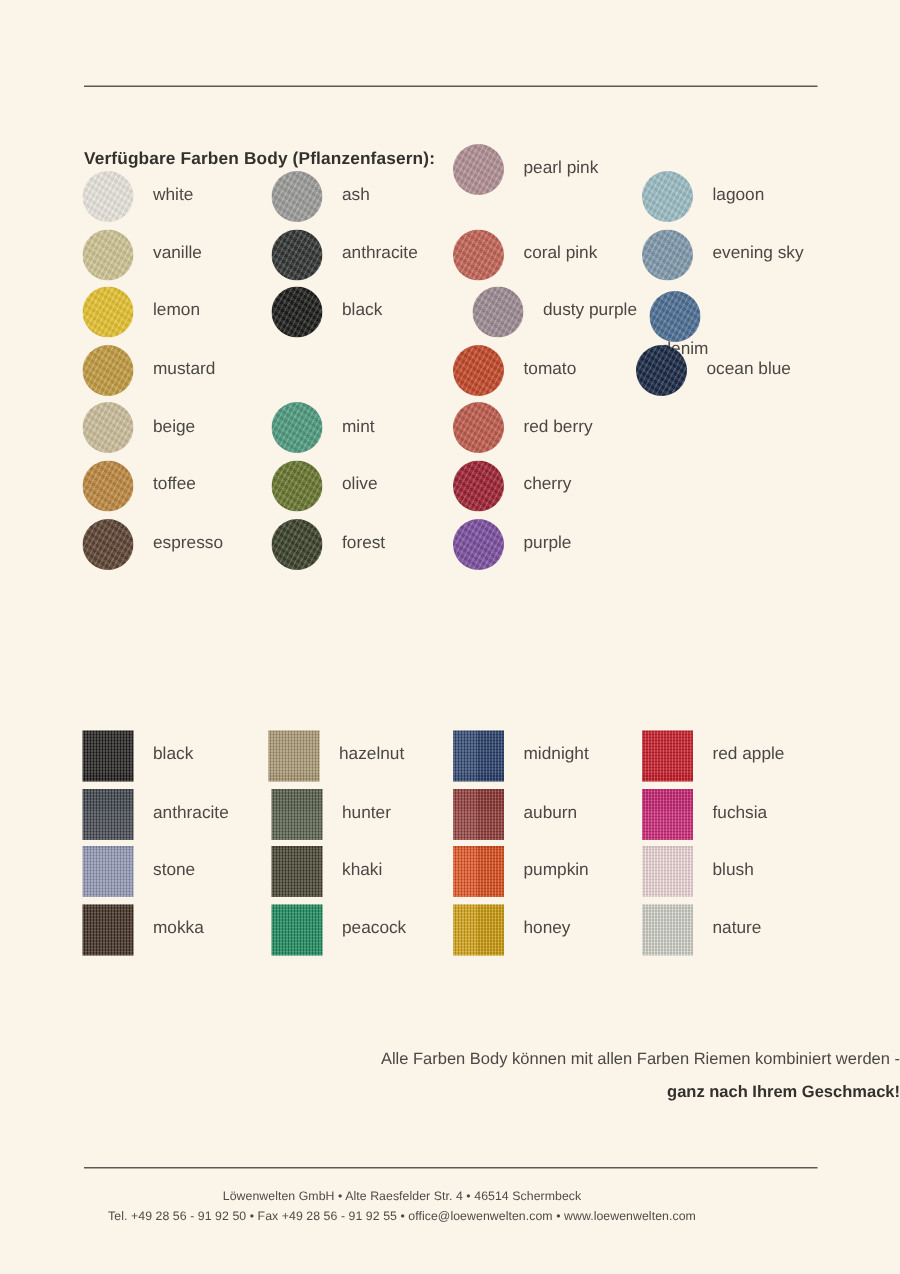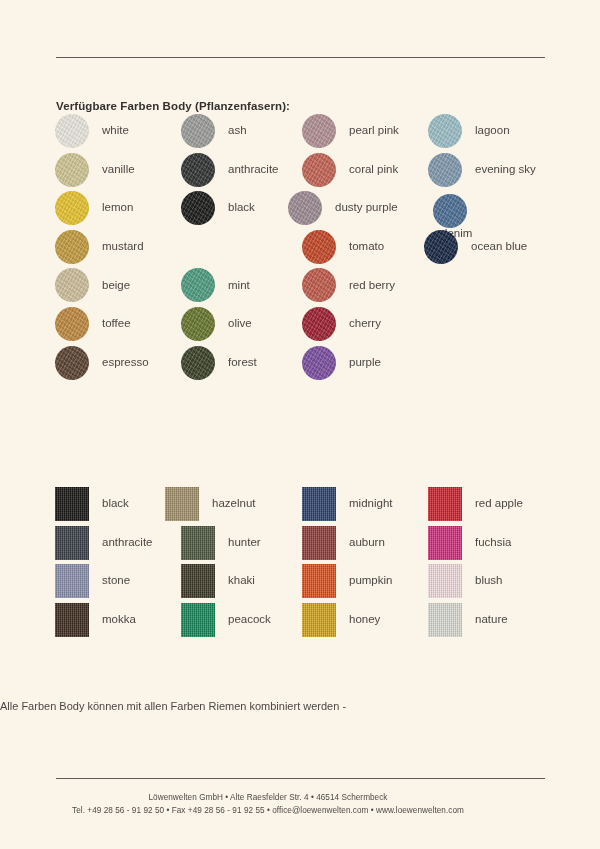--- a/index.html
+++ b/index.html
@@ -84,21 +84,21 @@
     font-size: 11.5px;
     color: #4a4845;
     line-height: 1;
   }
 
   
   .note {
     position: absolute;
     left: 0;
     width: 600px;
-    text-align: left;
+    text-align: right;
     font-size: 11px;
     color: #4a4845;
   }
   .note-line1 { top: 700px; }
   .note-line2 { top: 722px; font-weight: bold; color: #33312e; }
 
   
   .footer {
     position: absolute;
     left: 0;
@@ -166,29 +166,29 @@
         <span class="chip-label">mint</span>
       </div>
       <div class="swatch-row" style="left: 181px; top: 307px;">
         <div class="chip chip-circle" style="background-color: rgb(103, 118, 47);"></div>
         <span class="chip-label">olive</span>
       </div>
       <div class="swatch-row" style="left: 181px; top: 345.6px;">
         <div class="chip chip-circle" style="background-color: rgb(59, 66, 42);"></div>
         <span class="chip-label">forest</span>
       </div>
-      <div class="swatch-row" style="left: 302px; top: 114px;">
+      <div class="swatch-row" style="left: 302px; top: 96px;">
         <div class="chip chip-circle" style="background-color: rgb(176, 143, 147);"></div>
         <span class="chip-label">pearl pink</span>
       </div>
       <div class="swatch-row" style="left: 302px; top: 152.6px;">
         <div class="chip chip-circle" style="background-color: rgb(193, 99, 85);"></div>
         <span class="chip-label">coral pink</span>
       </div>
-      <div class="swatch-row" style="left: 288px; top: 191.2px;">
+      <div class="swatch-row" style="left: 315px; top: 191.2px;">
         <div class="chip chip-circle" style="background-color: rgb(156, 138, 146);"></div>
         <span class="chip-label">dusty purple</span>
       </div>
       <div class="swatch-row" style="left: 302px; top: 229.8px;">
         <div class="chip chip-circle" style="background-color: rgb(193, 72, 42);"></div>
         <span class="chip-label">tomato</span>
       </div>
       <div class="swatch-row" style="left: 302px; top: 268.4px;">
         <div class="chip chip-circle" style="background-color: rgb(189, 91, 76);"></div>
         <span class="chip-label">red berry</span>
@@ -230,21 +230,21 @@
         <span class="chip-label">anthracite</span>
       </div>
       <div class="swatch-row" style="left: 55px; top: 564px;">
         <div class="chip chip-square" style="background-color: rgb(138, 144, 173);"></div>
         <span class="chip-label">stone</span>
       </div>
       <div class="swatch-row" style="left: 55px; top: 602.5px;">
         <div class="chip chip-square" style="background-color: rgb(60, 42, 30);"></div>
         <span class="chip-label">mokka</span>
       </div>
-      <div class="swatch-row" style="left: 165px; top: 487px;">
+      <div class="swatch-row" style="left: 179px; top: 487px;">
         <div class="chip chip-square" style="background-color: rgb(161, 144, 106);"></div>
         <span class="chip-label">hazelnut</span>
       </div>
       <div class="swatch-row" style="left: 181px; top: 525.5px;">
         <div class="chip chip-square" style="background-color: rgb(78, 87, 65);"></div>
         <span class="chip-label">hunter</span>
       </div>
       <div class="swatch-row" style="left: 181px; top: 564px;">
         <div class="chip chip-square" style="background-color: rgb(59, 56, 37);"></div>
         <span class="chip-label">khaki</span>
@@ -281,19 +281,20 @@
         <div class="chip chip-square" style="background-color: rgb(242, 219, 221);"></div>
         <span class="chip-label">blush</span>
       </div>
       <div class="swatch-row" style="left: 428px; top: 602.5px;">
         <div class="chip chip-square" style="background-color: rgb(217, 219, 210);"></div>
         <span class="chip-label">nature</span>
       </div>
     </div>
 
   <div class="note note-line1">Alle Farben Body können mit allen Farben Riemen kombiniert werden -</div>
+  <div class="note note-line2">ganz nach Ihrem Geschmack!</div>
 
   <div class="rule rule-bottom"></div>
 
   <div class="footer footer-line1">Löwenwelten GmbH • Alte Raesfelder Str. 4 • 46514 Schermbeck</div>
   <div class="footer footer-line2">Tel. +49 28 56 - 91 92 50 • Fax +49 28 56 - 91 92 55 • office@loewenwelten.com • www.loewenwelten.com</div>
 
 </div>
 
 </body></html>

